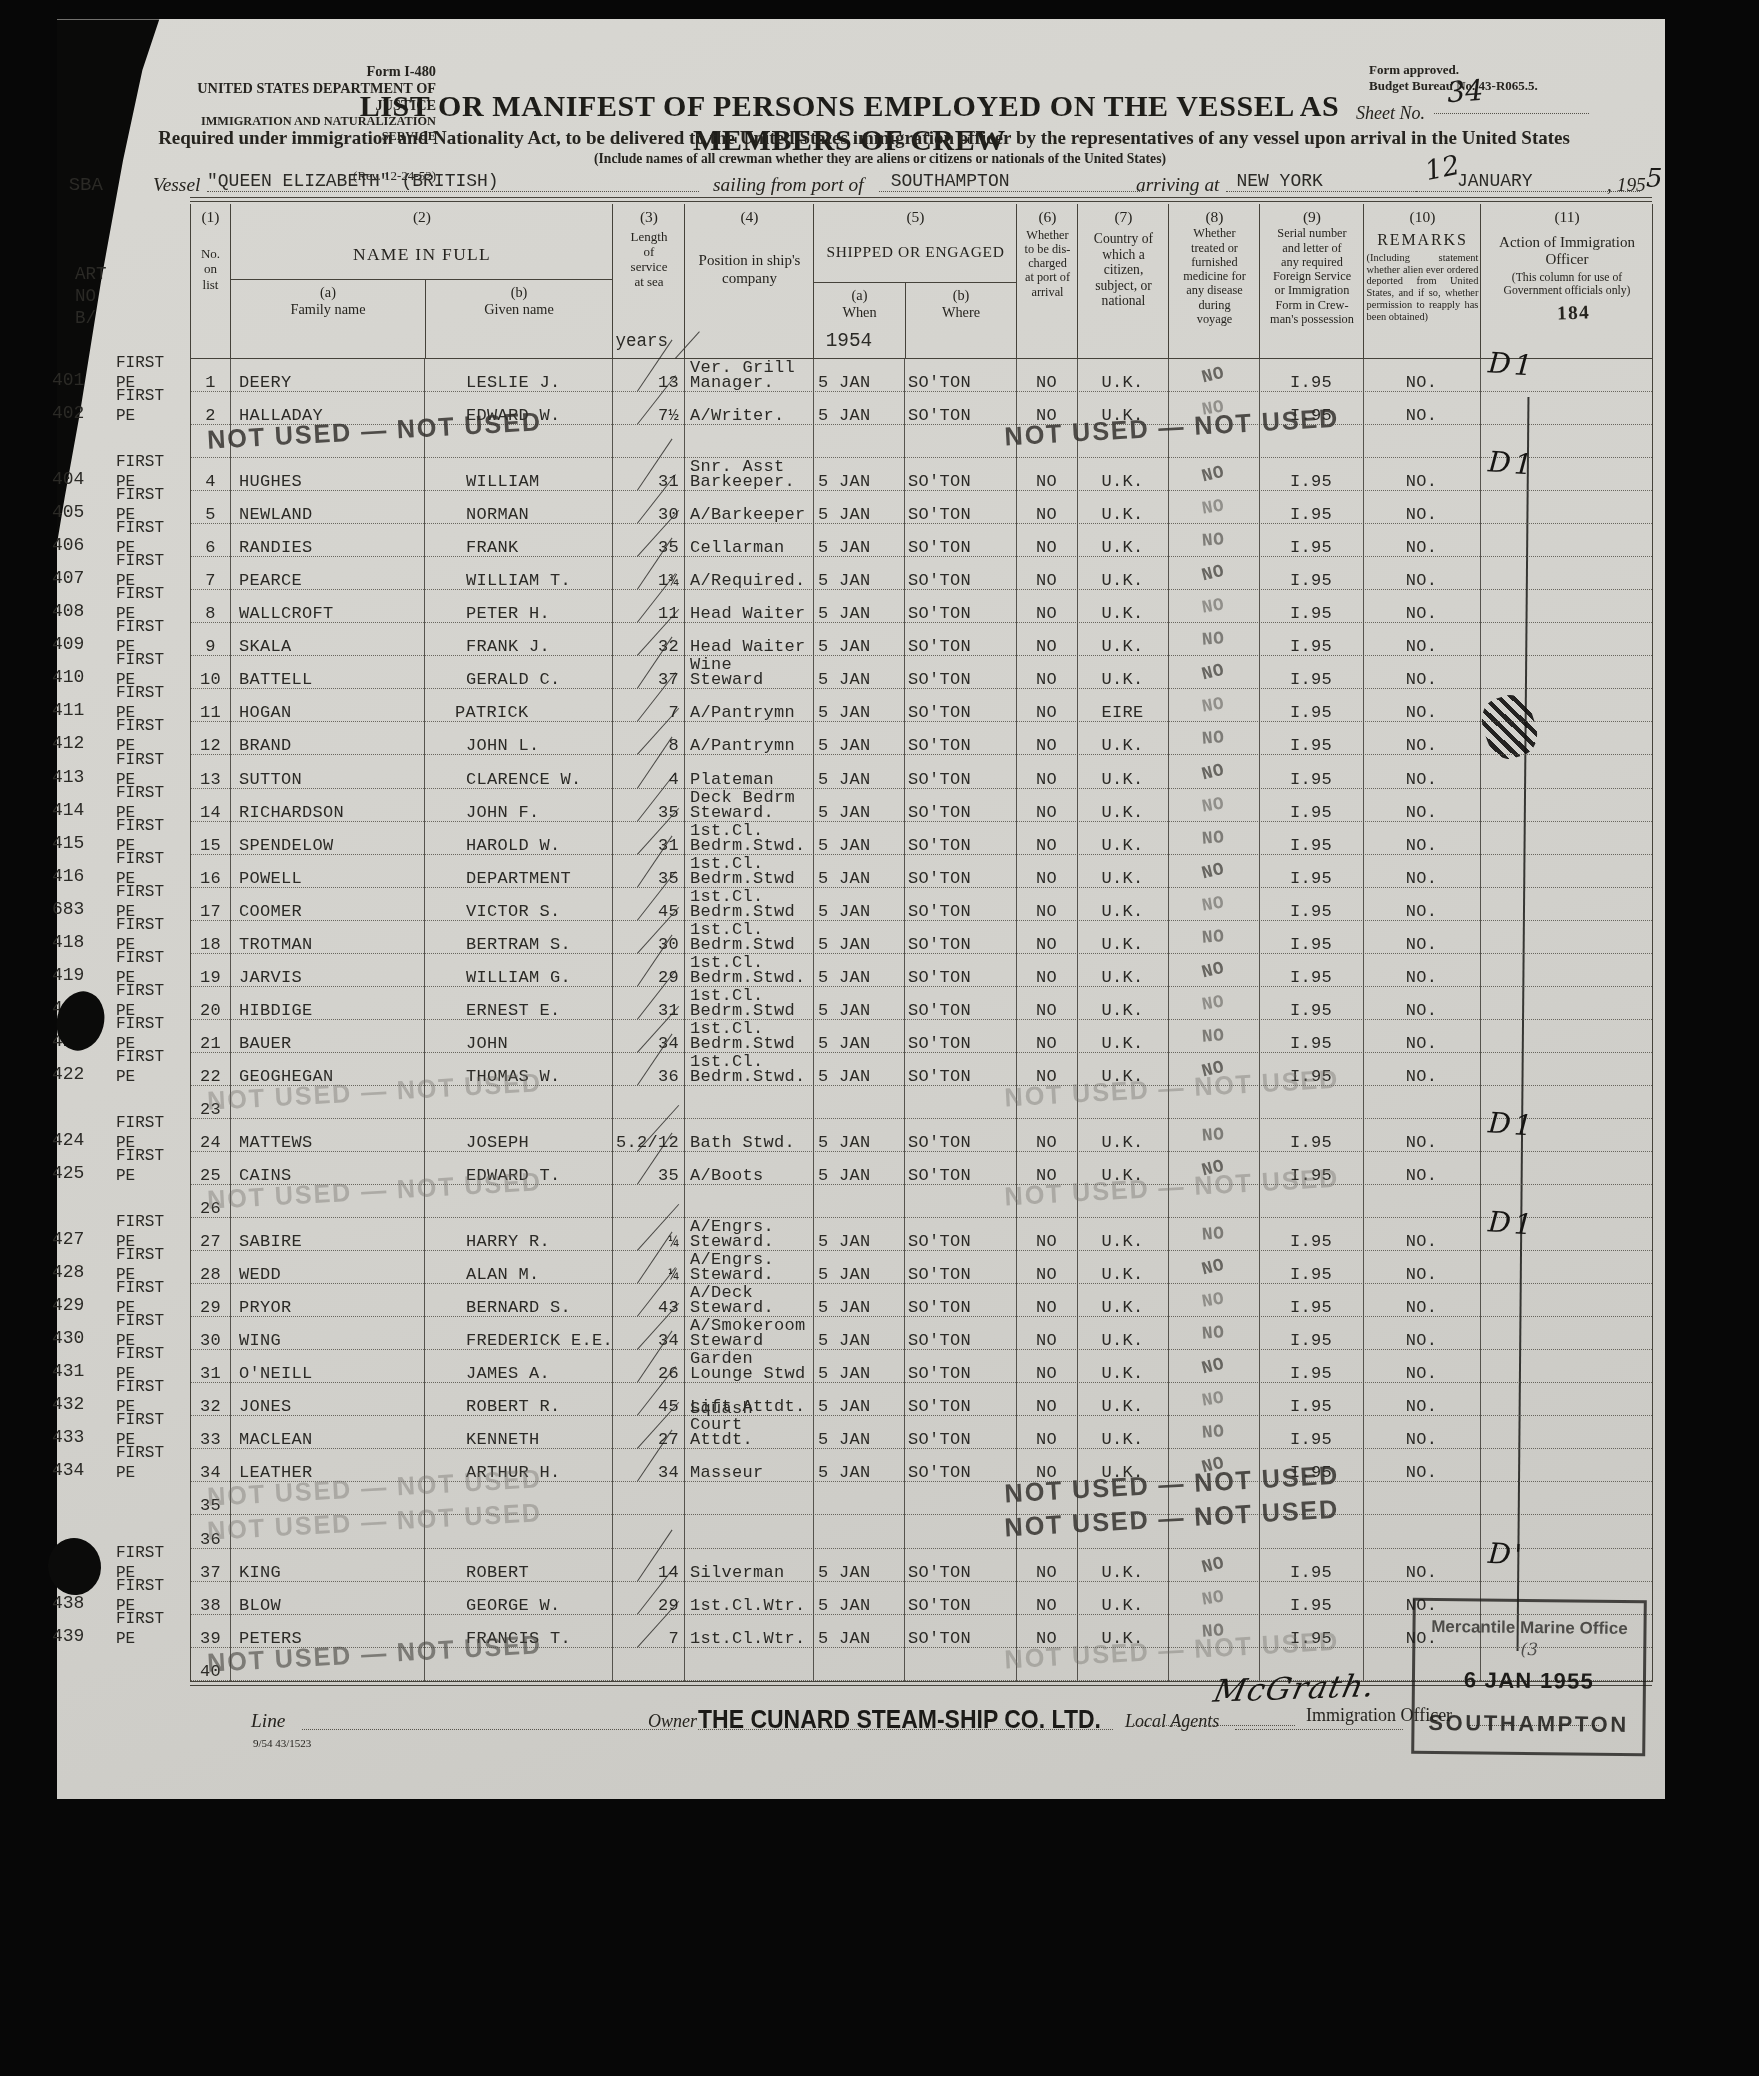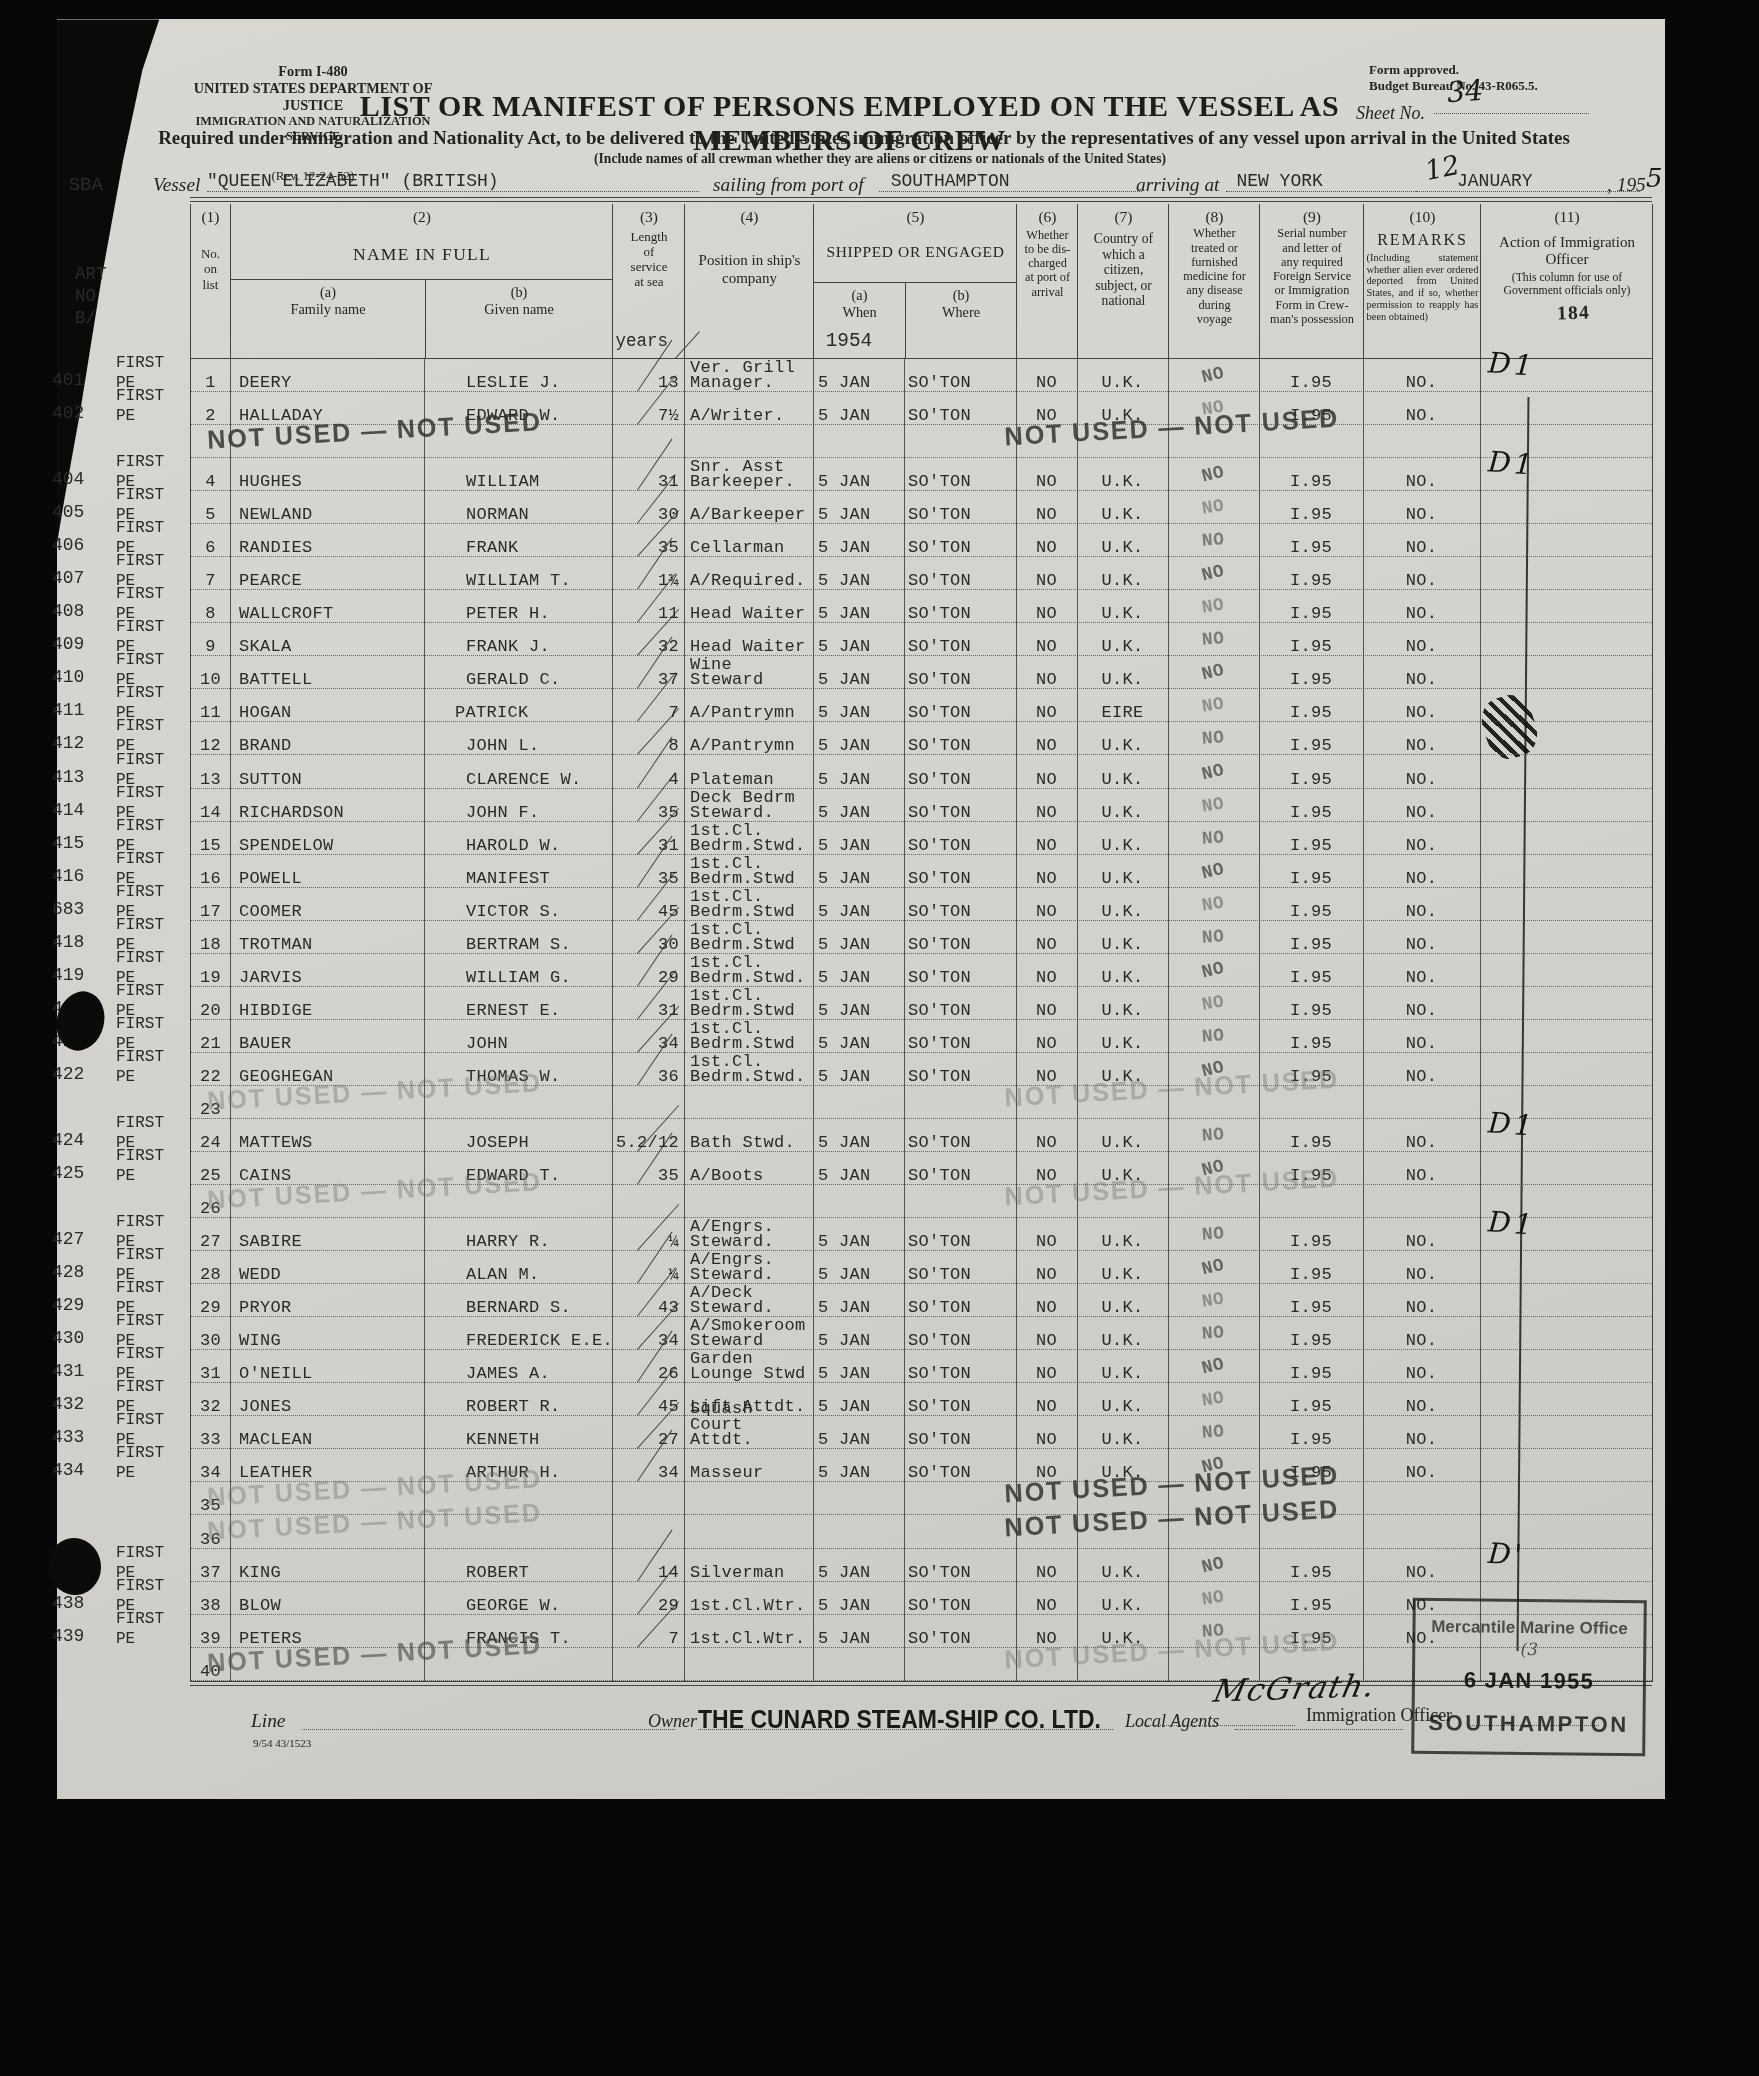--- a/index.html
+++ b/index.html
@@ -66,21 +66,21 @@
 </head>
 <body>
 
 <div id="shot">
   <div class="paper">
 
     <svg class="tear" width="110" height="525" viewBox="0 0 170 810">
       <polygon points="0,0 158,0 132,78 102,218 68,405 36,605 12,738 0,810" fill="#0a0a09"></polygon>
     </svg>
 
-    <div class="abs p ctr" style="left:133px;top:44px;width:246px;">
+    <div class="abs p ctr" style="left:133px;top:44px;width:246px;text-align:right;">
       <div class="b" style="font-size:14.3px;">Form I-480</div>
       <div class="b" style="font-size:14.3px;">UNITED STATES DEPARTMENT OF JUSTICE</div>
       <div class="b" style="font-size:12.3px;">IMMIGRATION AND NATURALIZATION SERVICE</div>
       <div style="font-size:13px;margin-top:24px;">(Rev. 12-24-52)</div>
     </div>
 
     <div class="abs p" style="left:1312px;top:43px;font-size:13px;font-weight:bold;line-height:15.5px;">
       <div>Form approved.</div>
       <div>Budget Bureau No. 43-R065.5.</div>
     </div>
@@ -507,21 +507,21 @@
             <div class="cell t ctr" style="left: 1068px; width: 104px;">I.95</div>
             <div class="cell t ctr" style="left: 1172px; width: 117px;">NO.</div>
           </div>
           <div class="trow" style="position: absolute; top: 496px;">
             <div class="rule"></div>
             <div class="cell t ctr" style="left: 0px; width: 39px;">16</div>
             <div class="margin-stamp t" style="left: -75px; top: -5.2px;">FIRST</div>
             <div class="margin-stamp t" style="left: -75px; top: 14.3px;">PE</div>
             <div class="artno t" style="left: -139px; top: 10.4px;">416</div>
             <div class="cell t" style="left: 48px; width: 188px;">POWELL</div>
-            <div class="cell t" style="left: 275px; width: 168px;">MANIFEST</div>
+            <div class="cell t" style="left: 275px; width: 168px;">DEPARTMENT</div>
             <div class="cell t" style="left: 421px; width: 67px; text-align: right;">35</div>
             <div class="slash" style="left: 446px; bottom: 1.3px; height: 62px; transform: rotate(34deg);"></div>
             <div class="cell t" style="left: 499px; width: 124px;">1st.Cl.
 Bedrm.Stwd</div>
             <div class="cell t" style="left: 627px; width: 84px;">5 JAN</div>
             <div class="cell t" style="left: 717px; width: 107px;">SO'TON</div>
             <div class="cell t ctr" style="left: 825px; width: 61px;">NO</div>
             <div class="cell t ctr" style="left: 886px; width: 91px;">U.K.</div>
             <div class="cell t ctr" style="left: 977px; width: 91px; bottom: 9px;"><span class="stno" style="transform: rotate(-14deg); opacity: 0.78; font-size: 18px; font-weight: bold; color: rgb(74, 72, 67);">NO</span></div>
             <div class="cell t ctr" style="left: 1068px; width: 104px;">I.95</div>

